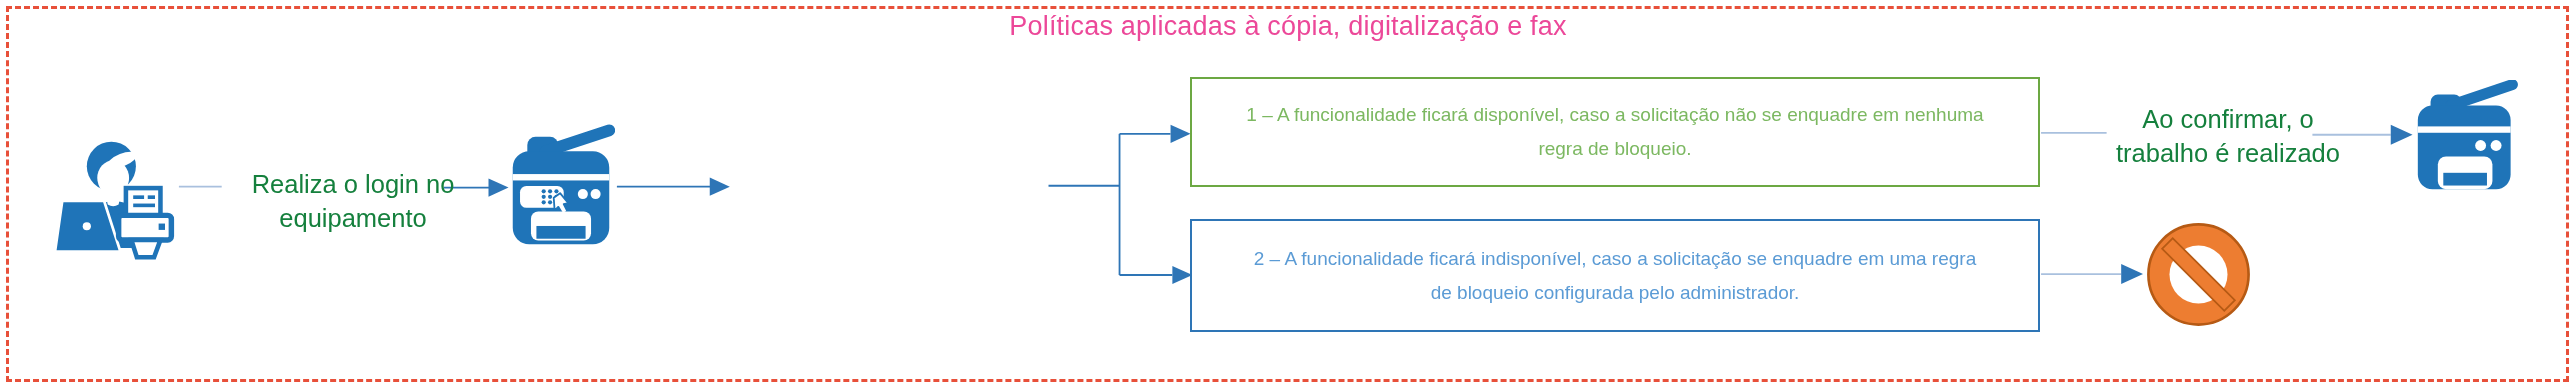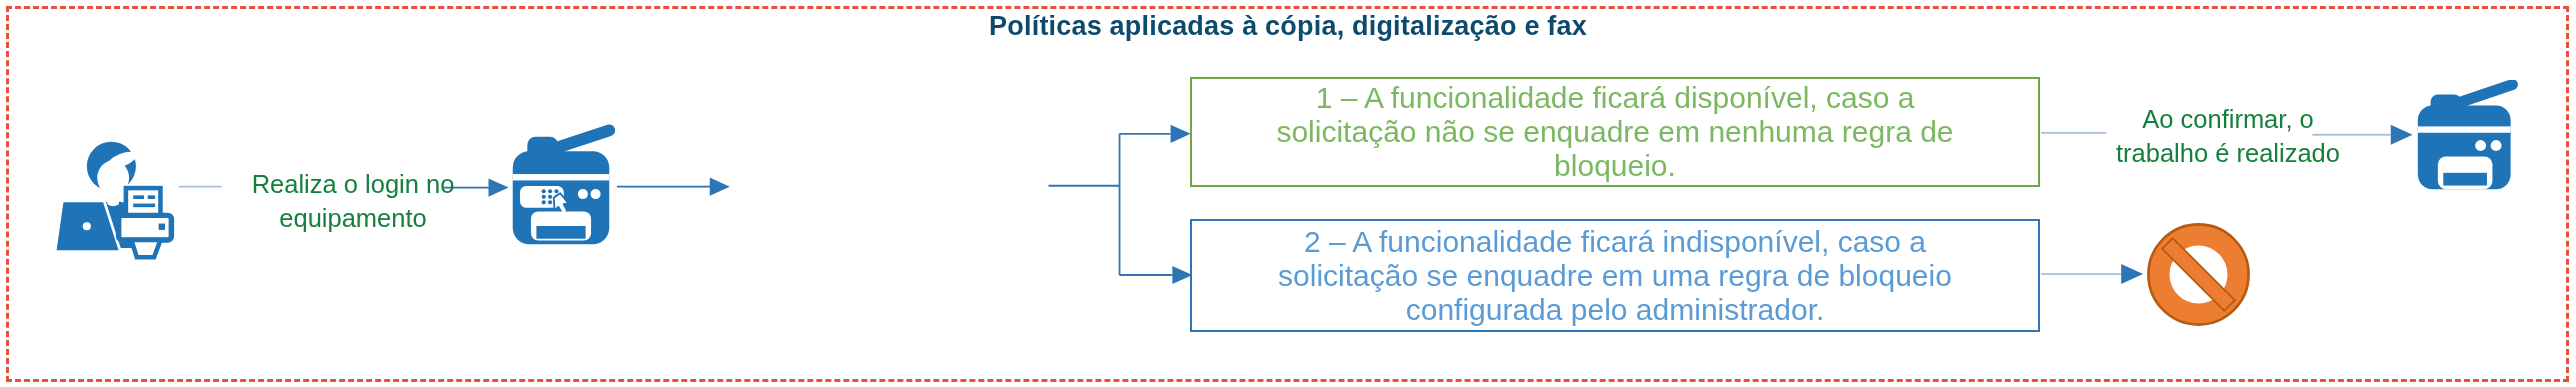--- a/index.html
+++ b/index.html
@@ -2,27 +2,27 @@
 <html style="font-size:14.6px"><head>
 <meta charset="utf-8">
 <style>
   html,body{margin:0;padding:0;background:#fff;}
   body{width:2576px;height:387px;position:relative;overflow:hidden;
        font-family:"Liberation Sans",sans-serif;}
   .canvas{position:absolute;inset:0;}
   .outer-border{position:absolute;left:5.5px;top:5.5px;right:7.3px;bottom:5.5px;
        border:3.6px dashed #E8503A;pointer-events:none;}
   .title{position:absolute;left:0;right:0;top:11px;text-align:center;
-       font-size:27px;font-weight:700;color:#0c4a6e;letter-spacing:0.2px;}
+       font-size:27px;font-weight:400;color:#ec4899;letter-spacing:0.2px;}
   .connectors{position:absolute;left:0;top:0;width:2576px;height:387px;}
   .icon{position:absolute;}
   .flow-text{position:absolute;color:#15803d;font-size:25.5px;line-height:34px;
        text-align:center;}
   .box{position:absolute;box-sizing:border-box;display:flex;align-items:center;
-       justify-content:center;text-align:center;font-size:30px;line-height:34px;
+       justify-content:center;text-align:center;font-size:19px;line-height:34px;
        background:#fff;}
   .box-dashed{left:743px;top:123px;width:303px;height:125px;
        border:2.7px dashed #1F74B8;color:#7F7F7F;padding:0 11px;}
   .box-green{left:1190px;top:77px;width:850px;height:110px;
        border:2.7px solid #6CA843;color:#7CB861;padding:0 50px;}
   .box-blue{left:1190px;top:219px;width:850px;height:113px;
        border:2.7px solid #2E75B6;color:#5B9BD5;padding:8px 50px;}
   .pos-person{left:55px;top:135px;width:120px;height:128px;}
   .pos-mfp{left:507px;top:124px;width:108px;height:122px;}
   .pos-login{left:224px;top:167px;width:210px;margin-left:24px;}

